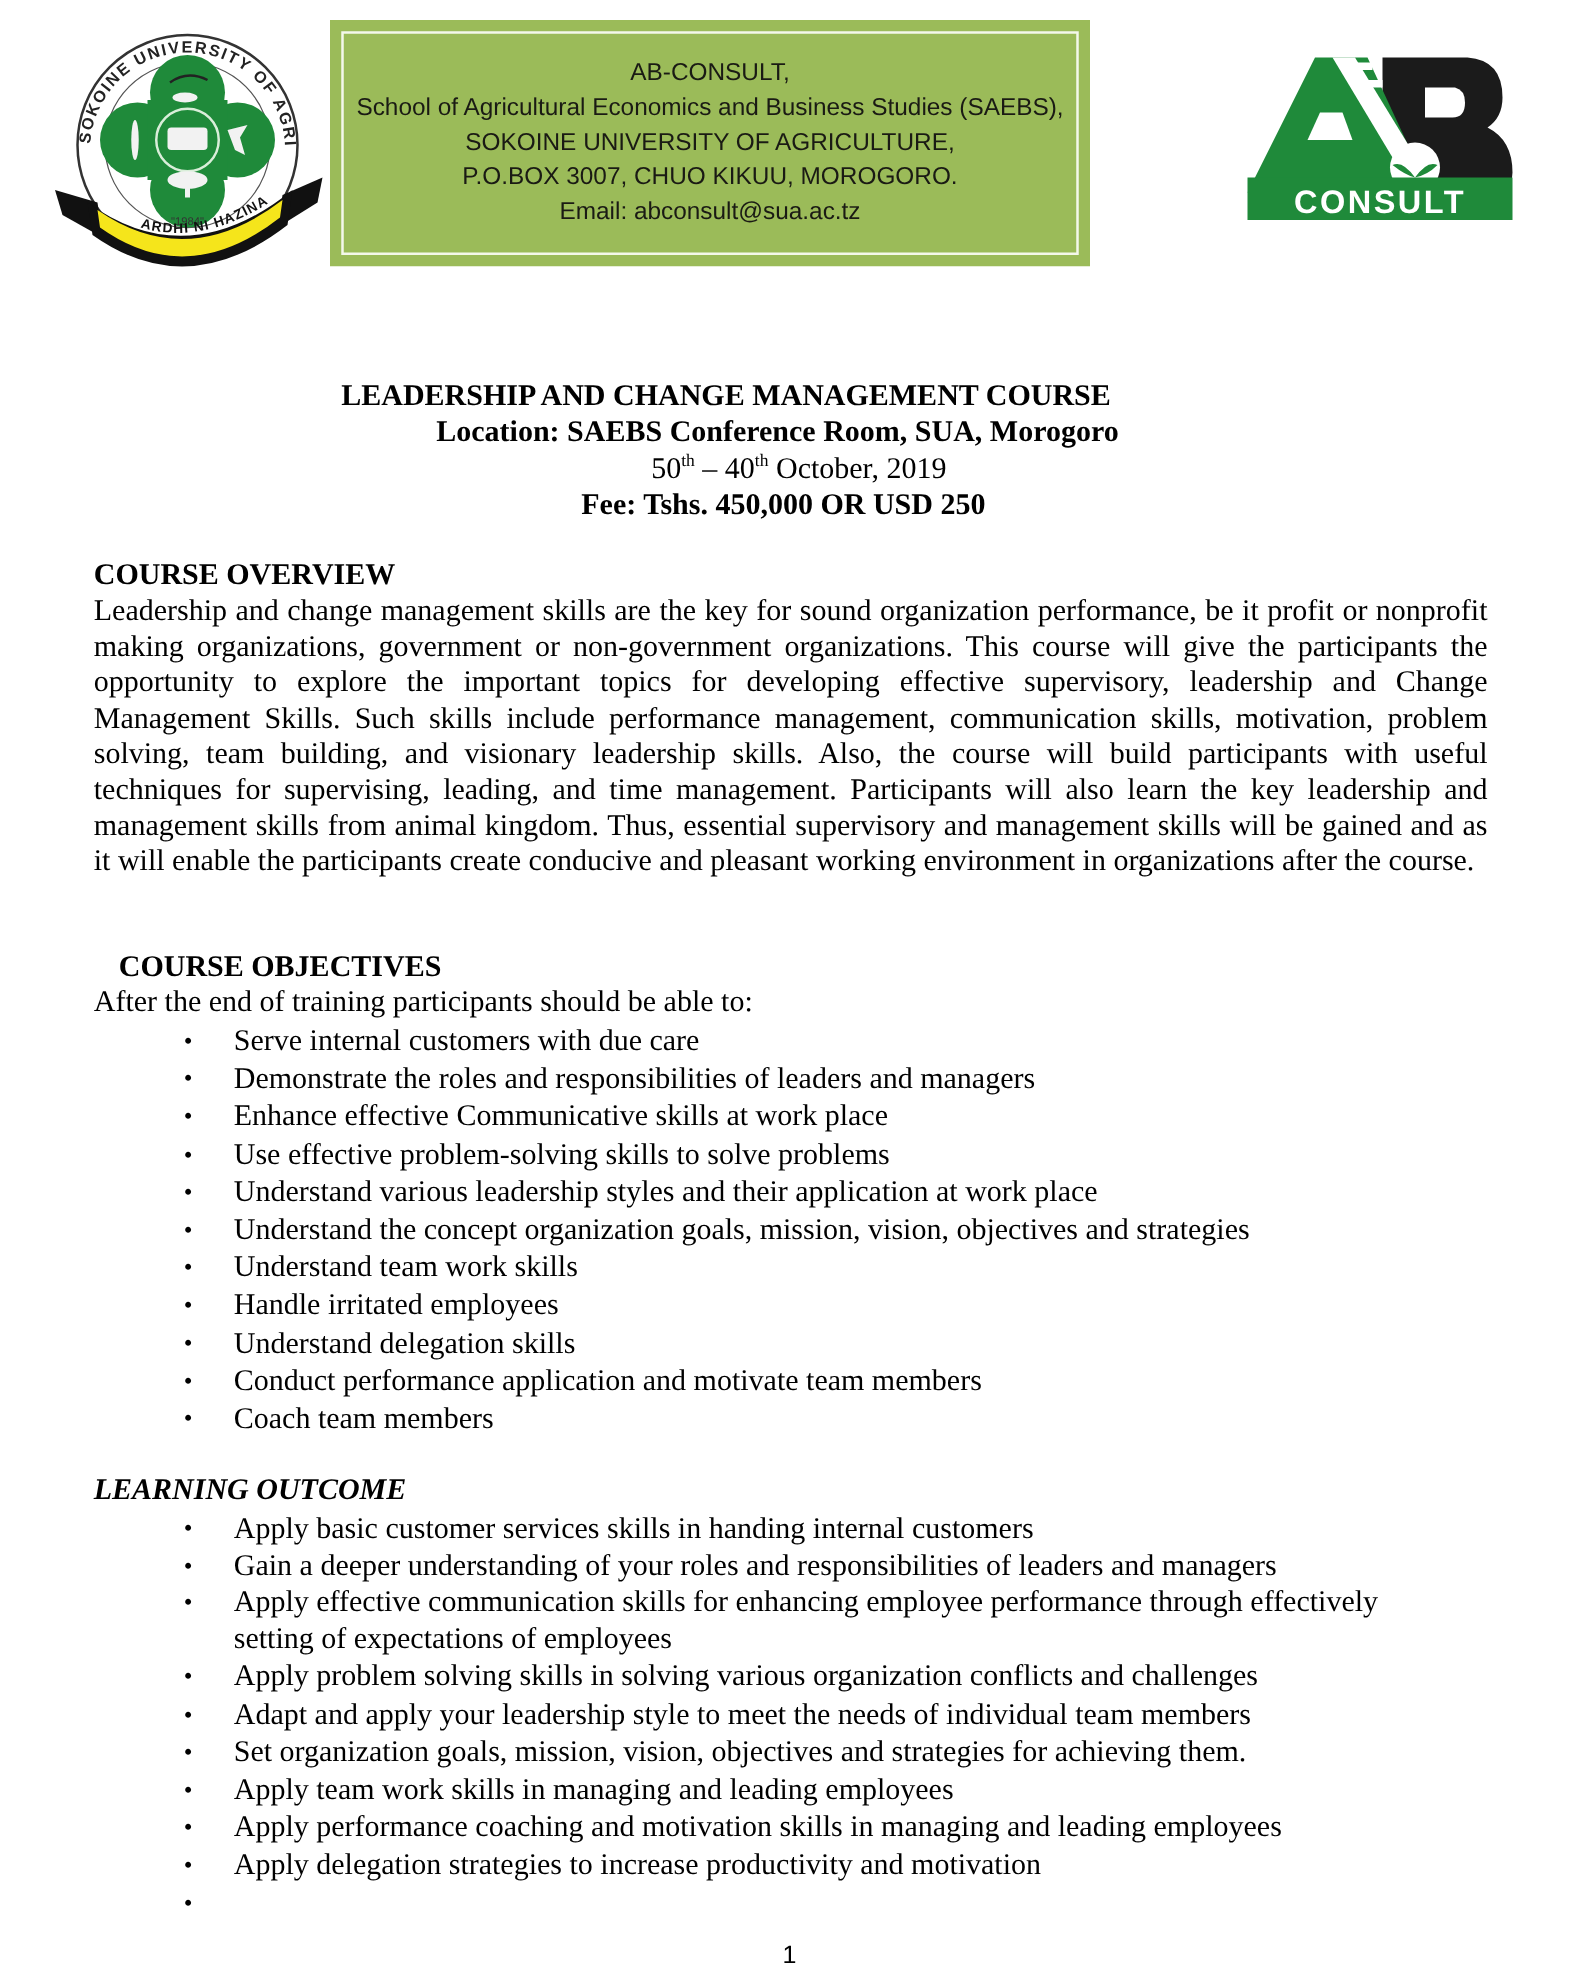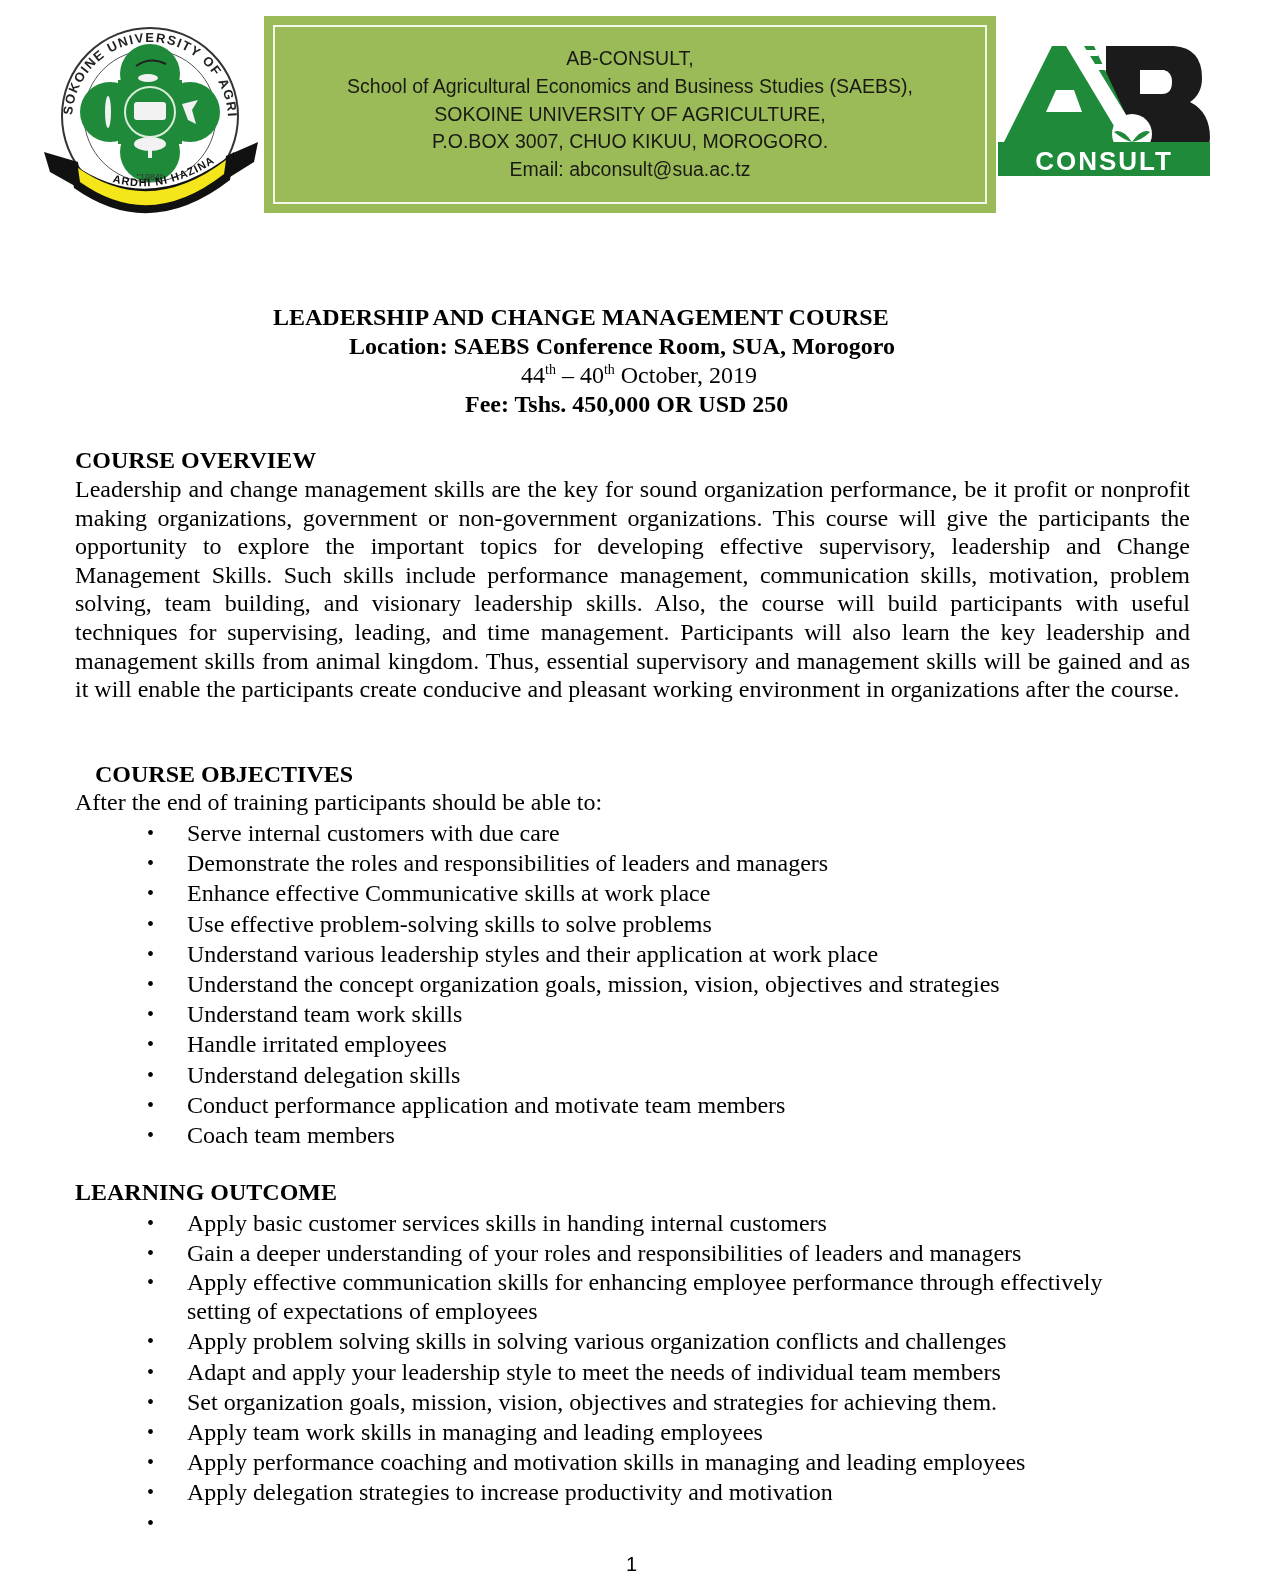--- a/index.html
+++ b/index.html
@@ -3,21 +3,21 @@
 <meta charset="utf-8">
 <style>
   html, body { margin: 0; padding: 0; background: #ffffff; }
   body { width: 1275px; height: 1581px; position: relative; overflow: hidden; color: #000; }
   .serif { font-family: "Liberation Serif", "DejaVu Serif", serif; }
   .sans { font-family: "Liberation Sans", "DejaVu Sans", sans-serif; }
 
   
   #sua-logo { position: absolute; left: 40px; top: 12px; width: 222px; height: 208px; }
   #address-box {
-    position: absolute; left: 264px; top: 16px; width: 732px; height: 197px;
+    position: absolute; left: 264px; top: 16px; width: 608px; height: 197px;
     background: #9bbb59; box-sizing: border-box;
   }
   #address-inner {
     position: absolute; left: 9px; top: 9px; right: 9px; bottom: 9px;
     border: 2.5px solid #f4f8ea; box-sizing: border-box;
     display: flex; flex-direction: column; justify-content: center; align-items: center;
   }
   #address-inner div { font-size: 19.5px; line-height: 27.7px; color: #1a1a14; text-align: center; }
   #ab-logo { position: absolute; left: 996px; top: 42px; width: 216px; height: 136px; }
 
@@ -35,21 +35,21 @@
   #overview-body {
     position: absolute; left: 75px; top: 475px; width: 1115px;
     font-size: 24px; line-height: 28.6px; text-align: justify; margin: 0;
   }
   #objectives-heading { top: 761px; margin-left: 20px; }
   #objectives-intro { position: absolute; left: 75px; top: 789px; font-size: 24px; white-space: nowrap; }
   ul.bullets { position: absolute; left: 0; margin: 0; padding: 0; list-style: none; }
   ul.bullets li { position: relative; font-size: 24px; line-height: 30.2px; padding-left: 187px; width: 960px; }
   ul.bullets li .bullet { position: absolute; left: 147px; top: 0; font-size: 20px; }
   #objectives-list { top: 818px; }
-  #outcome-heading { top: 1179px; }
+  #outcome-heading { top: 1179px; font-style: italic; }
   #outcome-list { top: 1208px; }
   #outcome-list li.wrap { line-height: 29px; }
   #page-number { position: absolute; left: 626px; top: 1553px; font-size: 20px; }
 </style>
 </head>
 <body>
 
 <svg id="sua-logo" viewBox="0 0 222 208" xmlns="http://www.w3.org/2000/svg">
   <defs>
     <path id="arcTop" d="M 32 108 A 78 78 0 1 1 188 108"></path>
@@ -110,21 +110,21 @@
   <rect x="92" y="22" width="18" height="6" fill="#fff"></rect>
   <circle cx="136" cy="92" r="20" fill="#fff"></circle>
   <path d="M 136 100 Q 126 86 118 90 Q 128 98 136 100 Q 146 86 154 90 Q 146 98 136 100 Z" fill="#1f8a3a"></path>
 
   <rect x="2" y="100" width="212" height="34" fill="#1f8a3a"></rect>
   <text x="108" y="128" text-anchor="middle" font-family="Liberation Sans, sans-serif" font-size="26" font-weight="bold" fill="#fff" letter-spacing="2">CONSULT</text>
 </svg>
 
 <div id="course-title" class="title-line serif">LEADERSHIP AND CHANGE MANAGEMENT COURSE</div>
 <div id="course-location" class="title-line serif">Location: SAEBS Conference Room, SUA, Morogoro</div>
-<div id="course-dates" class="title-line serif"><span>44</span><sup>th</sup><span> – </span><span>40</span><sup>th</sup><span> October, 2019</span></div>
+<div id="course-dates" class="title-line serif"><span>50</span><sup>th</sup><span> – </span><span>40</span><sup>th</sup><span> October, 2019</span></div>
 <div id="course-fee" class="title-line serif">Fee: Tshs. 450,000 OR USD 250</div>
 
 <div id="overview-heading" class="section-heading serif">COURSE OVERVIEW</div>
 <p id="overview-body" class="serif">Leadership and change management skills are the key for sound organization performance, be it profit or nonprofit making organizations, government or non-government organizations. This course will give the participants the opportunity to explore the important topics for developing effective supervisory, leadership and Change Management Skills. Such skills include performance management, communication skills, motivation, problem solving, team building, and visionary leadership skills. Also, the course will build participants with useful techniques for supervising, leading, and time management. Participants will also learn the key leadership and management skills from animal kingdom. Thus, essential supervisory and management skills will be gained and as it will enable the participants create conducive and pleasant working environment in organizations after the course.</p>
 
 <div id="objectives-heading" class="section-heading serif">COURSE OBJECTIVES</div>
 <div id="objectives-intro" class="serif">After the end of training participants should be able to:</div>
 <ul id="objectives-list" class="bullets serif">
   <li><span class="bullet">•</span><span>Serve internal customers with due care</span></li>
   <li><span class="bullet">•</span><span>Demonstrate the roles and responsibilities of leaders and managers</span></li>

